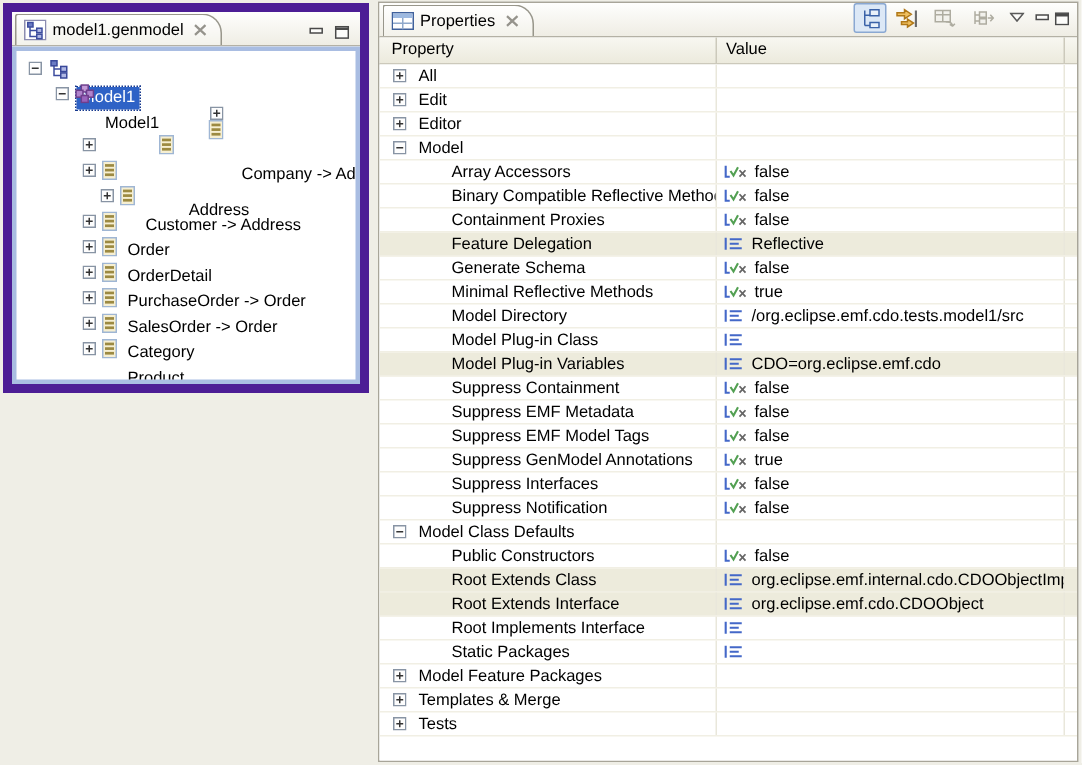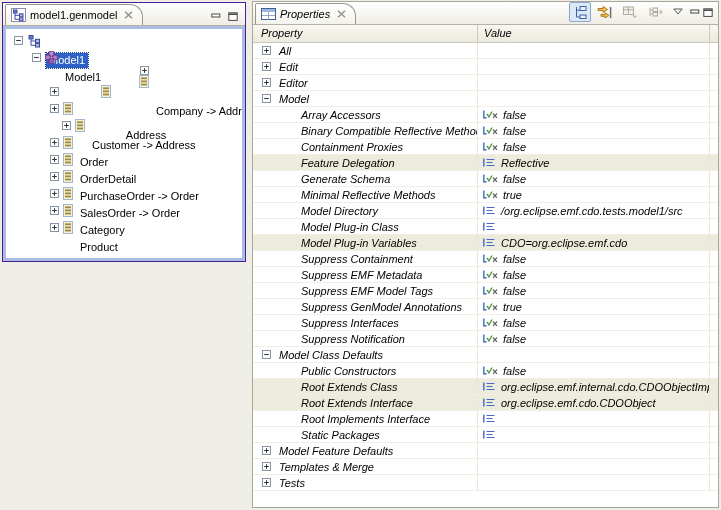--- a/index.html
+++ b/index.html
@@ -5,21 +5,21 @@
   * { box-sizing: border-box; }
   html,body { margin:0; padding:0; }
   body {
     width:721px; height:510px; position:relative; overflow:hidden;
     background:#EFEEE6;
     font-family:"Liberation Sans", sans-serif; font-size:11px; color:#000;
   }
   .panel { position:absolute; background:#FFF; }
 
   
-  .editor-panel { left:2px; top:2px; width:244px; height:260px; border:1px solid #4c1d95; }
+  .editor-panel { left:2px; top:2px; width:244px; height:260px; border:6px solid #4c1d95; }
   .tabbar {
     height:23px; display:flex; align-items:flex-end; position:relative;
     background:linear-gradient(#FEFEFD,#EFEDE4);
     border-bottom:1px solid #B4B1A5;
   }
   .tab {
     display:flex; align-items:center; gap:4px; height:21px;
     padding:0 9px 0 5px; margin-left:2px;
     background:linear-gradient(#FFFFFF,#F3F2EB);
     border:1px solid #98968B; border-bottom:none;
@@ -34,21 +34,21 @@
     position:absolute; left:0; right:0; top:23px; bottom:0;
     border:3px solid #A9BDE2; background:#FFF; overflow:hidden; padding-top:3px;
   }
   .tree-row { height:17px; display:flex; align-items:center; white-space:nowrap; }
   .expander { width:9px; height:9px; flex:none; display:inline-flex; margin-right:4px; }
   .node-icon { flex:none; display:inline-flex; margin-right:4px; }
   .tree-label { padding:1px 3px; line-height:13px;margin-top:40px; }
   .tree-label.selected { background:#2E62C6; color:#FFF; outline:1px dotted #16398E; }
 
   
-  .props-panel { left:252px; top:1px; width:467px; height:507px; border:1px solid #A8A599;font-style:italic; }
+  .props-panel { left:252px; top:1px; width:467px; height:507px; border:1px solid #A8A599; }
   .toolbar { margin-left:auto; display:flex; align-items:center; gap:3px; padding:0 5px 2px 0; }
   .tbtn {
     width:22px; height:20px; display:inline-flex; align-items:center; justify-content:center;
     border:1px solid transparent; border-radius:2px;
   }
   .tbtn.pressed { border-color:#8AA8D2; background:#DCE8F6; }
   .menu-btn { width:14px; height:18px; display:inline-flex; align-items:center; justify-content:center; margin:0 2px 2px 2px; }
 
   .table-header {
     position:absolute; top:23px; left:0; right:0; height:18px; display:flex;
@@ -764,21 +764,21 @@
         <div class="cell-fill"></div>
       </div>
       <div class="prop-row">
         <div class="cell-prop">
           <span class="cat-expander">
             <svg width="9" height="9" viewBox="0 0 9 9">
               <rect x="0.5" y="0.5" width="8" height="8" fill="#FDFDFD" stroke="#8894A4"></rect>
               <path d="M2.2 4.5 H6.8 M4.5 2.2 V6.8" stroke="#333"></path>
             </svg>
           </span>
-          <span class="cat-label">Model Feature Defaults</span>
+          <span class="cat-label">Model Feature Packages</span>
         </div>
         <div class="cell-val"></div>
         <div class="cell-fill"></div>
       </div>
       <div class="prop-row">
         <div class="cell-prop">
           <span class="cat-expander">
             <svg width="9" height="9" viewBox="0 0 9 9">
               <rect x="0.5" y="0.5" width="8" height="8" fill="#FDFDFD" stroke="#8894A4"></rect>
               <path d="M2.2 4.5 H6.8 M4.5 2.2 V6.8" stroke="#333"></path>

